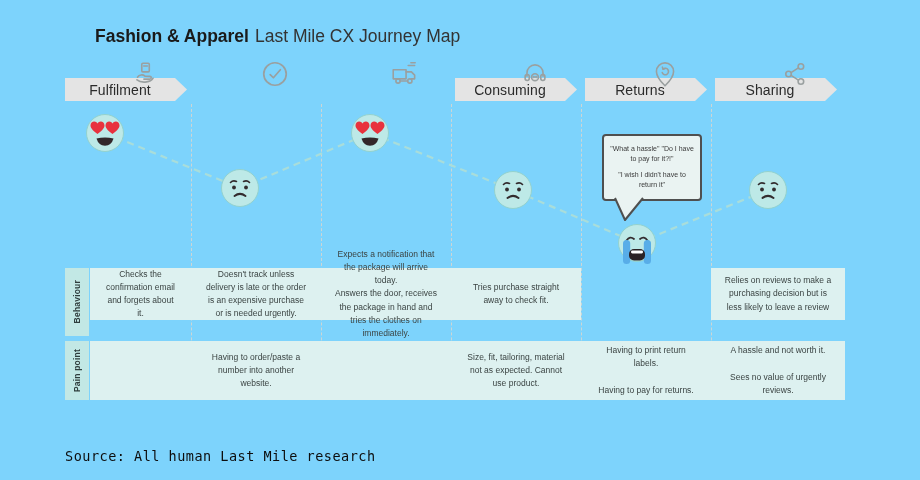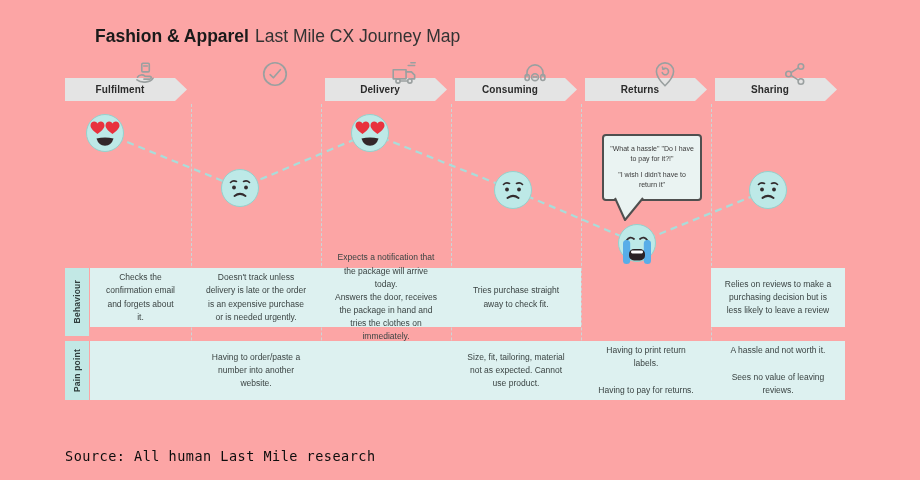--- a/index.html
+++ b/index.html
@@ -1,26 +1,26 @@
 <!DOCTYPE html>
 <html><head>
 <meta charset="utf-8">
 <style>
   html,body{margin:0;padding:0;background:#fff;}
-  #canvas{position:relative;width:920px;height:480px;background:#fca5a5;overflow:hidden;
+  #canvas{position:relative;width:920px;height:480px;background:#7dd3fc;overflow:hidden;
           font-family:"Liberation Sans",sans-serif;}
   
   .title{position:absolute;left:95px;top:26px;font-size:17.5px;color:#2b2b2b;white-space:nowrap;}
   .title .b{font-weight:700;color:#1a1a1a;}
   .title .r{font-weight:400;margin-left:6px;color:#333;}
   
   .band{position:absolute;top:78px;height:23px;width:122px;background:#e4e4e4;
         clip-path:polygon(0 0,calc(100% - 12px) 0,100% 50%,calc(100% - 12px) 100%,0 100%);
         display:flex;align-items:center;justify-content:center;padding-right:12px;box-sizing:border-box;}
-  .band span{font-size:10px;font-weight:700;color:#2b2b2b;letter-spacing:.1px;}
+  .band span{font-size:14px;font-weight:400;color:#2b2b2b;letter-spacing:.1px;}
   .stage-icon{position:absolute;top:59px;width:30px;height:30px;}
   .stage-icon svg{width:100%;height:100%;}
   
   .vguide{position:absolute;top:104px;height:296px;width:0;border-left:1px dashed #ccd6d5;}
   
   #connector{position:absolute;left:0;top:0;width:920px;height:480px;pointer-events:none;}
   .emoji{position:absolute;}
   .emoji svg{display:block;}
   
   .bubble{position:absolute;left:602px;top:134px;width:100px;box-sizing:border-box;
@@ -30,40 +30,37 @@
   .bubble p + p{margin-top:6px;}
   .bubble .tail{position:absolute;left:10px;top:calc(100% - 2px);width:30px;height:25px;}
   
   .row-label{position:absolute;left:65px;width:24px;background:#c2e8e5;
              display:flex;align-items:center;justify-content:center;}
   .row-label span{writing-mode:vertical-rl;transform:rotate(180deg);font-size:8.5px;font-weight:700;
                   color:#2f3e3d;letter-spacing:.2px;}
   .cell{position:absolute;background:#ddf1f0;display:flex;align-items:center;justify-content:center;
         font-size:8.5px;line-height:1.55;text-align:center;color:#3b4443;
         white-space:pre-line;padding:0 13px;box-sizing:border-box;}
-  .r-beh{top:268px;height:59px;}
+  .r-beh{top:268px;height:52px;}
   .r-pain{top:341px;height:59px;}
   
   .source{position:absolute;left:65px;top:448px;font-family:"DejaVu Sans Mono",monospace;
           font-size:13.5px;color:#0d0d0d;letter-spacing:.5px;}
 </style>
 </head>
 <body>
 
 <div id="canvas">
 
   <div class="title">
     <span class="b">Fashion &amp; Apparel</span><span class="r">Last Mile CX Journey Map</span>
   </div>
 
   <div class="band" style="left:65px">
       <span>Fulfilment</span>
-    </div>
-  <div class="band" style="left:325px">
-      <span>Delivery</span>
     </div>
   <div class="band" style="left:455px">
       <span>Consuming</span>
     </div>
   <div class="band" style="left:585px">
       <span>Returns</span>
     </div>
   <div class="band" style="left:715px">
       <span>Sharing</span>
     </div>
@@ -205,17 +202,17 @@
   </div>
   <div class="cell r-pain" style="left:90px;width:101px"></div>
   <div class="cell r-pain" style="left:191px;width:130px">Having to order/paste a number into another website.</div>
   <div class="cell r-pain" style="left:321px;width:130px"></div>
   <div class="cell r-pain" style="left:451px;width:130px">Size, fit, tailoring, material not as expected. Cannot use product.</div>
   <div class="cell r-pain" style="left:581px;width:130px">Having to print return labels.
 
 Having to pay for returns.</div>
   <div class="cell r-pain" style="left:711px;width:134px">A hassle and not worth it.
 
-Sees no value of leaving reviews.</div>
+Sees no value of urgently reviews.</div>
 
   <div class="source">Source: All human Last Mile research</div>
 
 </div>
 
 </body></html>

